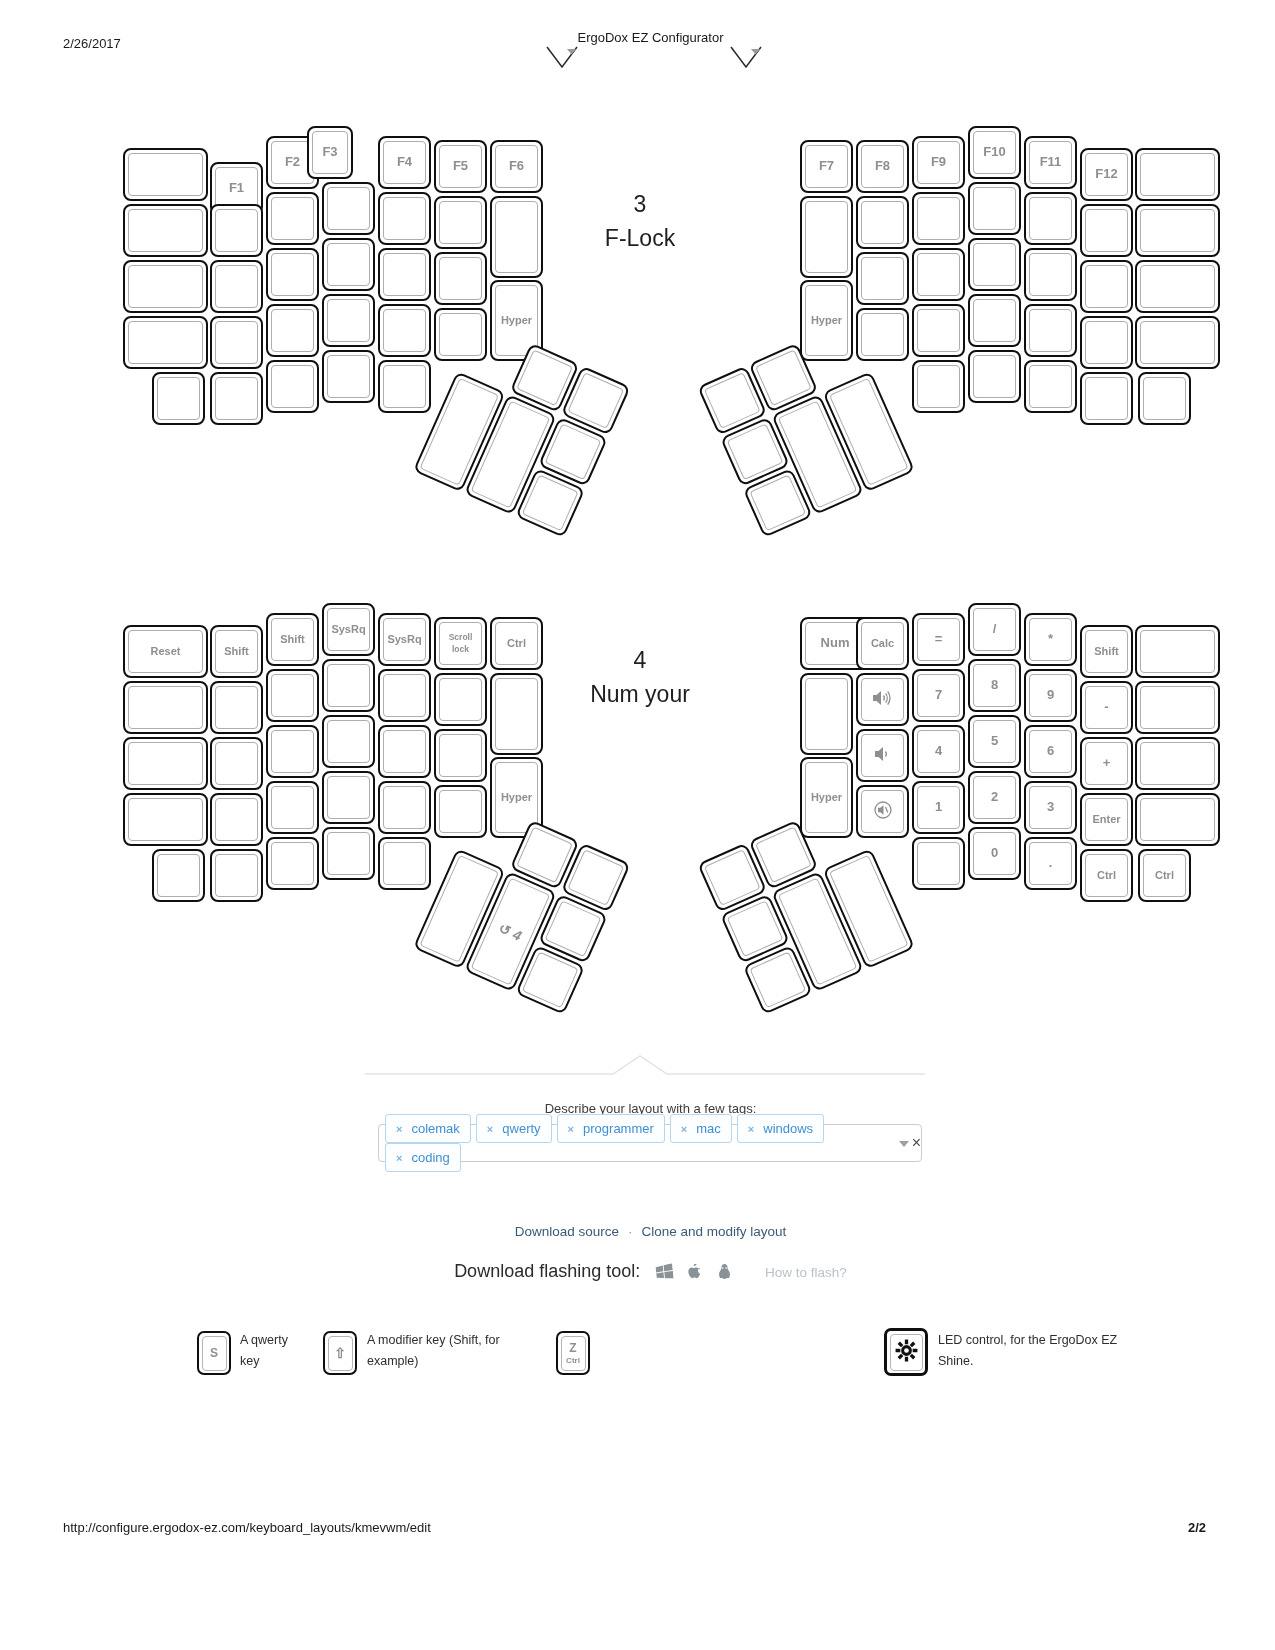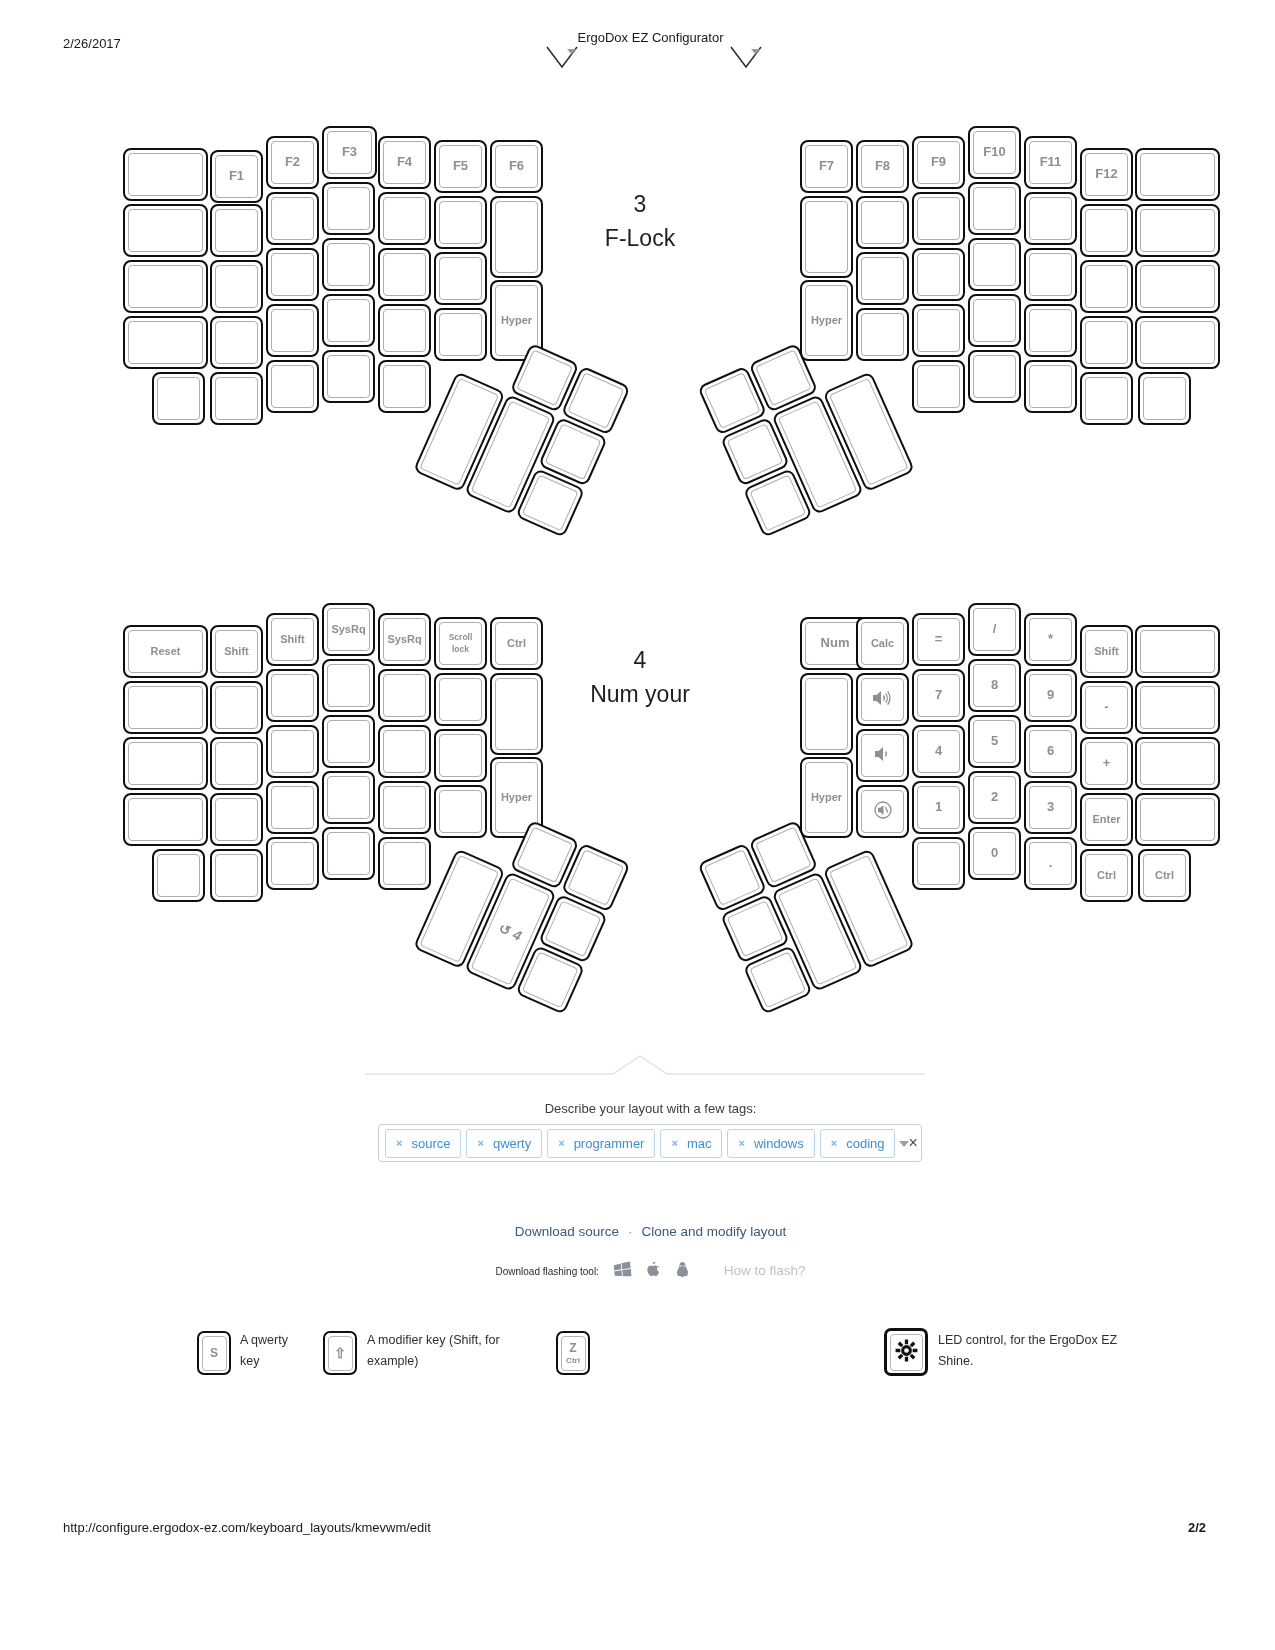--- a/index.html
+++ b/index.html
@@ -23,21 +23,21 @@
           display:flex;align-items:center;padding-left:6px;}
   .tag{display:inline-flex;align-items:center;height:27px;border:1px solid #b5d7f0;border-radius:3px;
        background:#fcfeff;margin-right:5px;padding:0 10px;font-size:13px;color:#3f8fd2;}
   .tag .tx{color:#7fb3e2;font-size:11px;margin-right:9px;font-weight:bold;}
   .clear-x{color:#4a4a4a;font-size:16px;margin-left:8px;cursor:default;}
   .caret{position:absolute;right:12px;top:16px;width:0;height:0;border-left:5px solid transparent;
          border-right:5px solid transparent;border-top:6px solid #9aa0a6;}
   .centerrow{left:13px;width:1275px;text-align:center;}
   .lnk{color:#3a5a78;font-size:13.5px;text-decoration:none;}
   .dot{color:#8a8a8a;margin:0 9px;font-size:13.5px;}
-  .flash-label{color:#2b2b2b;font-size:10px;}
+  .flash-label{color:#2b2b2b;font-size:18px;}
   .osicon{display:inline-block;vertical-align:-3px;margin-left:11px;}
   .howto{color:#b9c2ca;font-size:13.5px;margin-left:30px;}
   
   .lkey{position:absolute;background:#fff;border:2px solid #0f0f0f;border-radius:7px;box-sizing:border-box;}
   .lkey .kin{position:absolute;left:2.5px;top:2.5px;right:2.5px;bottom:2.5px;border:1.5px solid #b5b5b5;
              border-radius:4px;display:flex;flex-direction:column;align-items:center;justify-content:center;}
   .lkey .kl{color:#8f8f8f;font-weight:bold;font-size:12px;line-height:1;}
   .lkey .ks{color:#8f8f8f;font-weight:bold;font-size:8px;line-height:1;margin-top:3px;}
   .ltext{position:absolute;font-size:12.5px;color:#2e2e2e;line-height:21px;}
   .ftr{font-size:13px;color:#1a1a1a;}
@@ -75,21 +75,21 @@
         </div>
         <div class="key" style="left: 0px; top: 78px; width: 85px; height: 53px;">
           <div class="kin"></div>
         </div>
         <div class="key" style="left: 0px; top: 134px; width: 85px; height: 53px;">
           <div class="kin"></div>
         </div>
         <div class="key" style="left: 0px; top: 190px; width: 85px; height: 53px;">
           <div class="kin"></div>
         </div>
-        <div class="key" style="left: 87px; top: 24px; width: 53px; height: 53px;">
+        <div class="key" style="left: 87px; top: 36px; width: 53px; height: 53px;">
           <div class="kin">
             <span class="klabel">F1</span>
           </div>
         </div>
         <div class="key" style="left: 87px; top: 78px; width: 53px; height: 53px;">
           <div class="kin"></div>
         </div>
         <div class="key" style="left: 87px; top: 134px; width: 53px; height: 53px;">
           <div class="kin"></div>
         </div>
@@ -103,21 +103,21 @@
         </div>
         <div class="key" style="left: 143px; top: 66px; width: 53px; height: 53px;">
           <div class="kin"></div>
         </div>
         <div class="key" style="left: 143px; top: 122px; width: 53px; height: 53px;">
           <div class="kin"></div>
         </div>
         <div class="key" style="left: 143px; top: 178px; width: 53px; height: 53px;">
           <div class="kin"></div>
         </div>
-        <div class="key" style="left: 199px; top: 0px; width: 55px; height: 53px;">
+        <div class="key" style="left: 184px; top: 0px; width: 46px; height: 53px;">
           <div class="kin">
             <span class="klabel">F3</span>
           </div>
         </div>
         <div class="key" style="left: 199px; top: 56px; width: 53px; height: 53px;">
           <div class="kin"></div>
         </div>
         <div class="key" style="left: 199px; top: 112px; width: 53px; height: 53px;">
           <div class="kin"></div>
         </div>
@@ -654,21 +654,21 @@
   <div class="abs" style="left:365px;top:1052px;">
     <svg width="560" height="26" viewBox="0 0 560 26">
         <path d="M0 22 H248 L275 4 L302 22 H560" fill="none" stroke="#e3e3e3" stroke-width="1.5"></path>
       </svg>
   </div>
 
   <div class="abs centerrow" style="top:1101px;font-size:13px;color:#3c3c3c;">Describe your layout with a few tags:</div>
   <div class="abs tagbox" style="left:378px;top:1124px;">
     <span id="tags-row"><span class="tag">
           <span class="tx">×</span>
-          <span>source</span>
+          <span>colemak</span>
         </span><span class="tag">
           <span class="tx">×</span>
           <span>qwerty</span>
         </span><span class="tag">
           <span class="tx">×</span>
           <span>programmer</span>
         </span><span class="tag">
           <span class="tx">×</span>
           <span>mac</span>
         </span><span class="tag">

